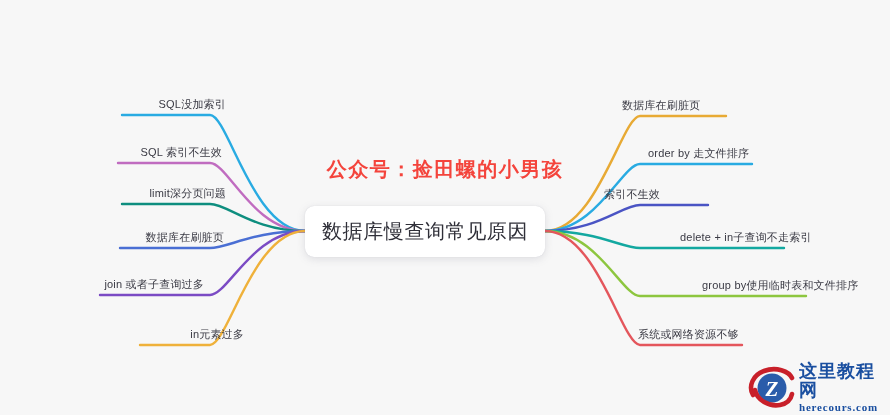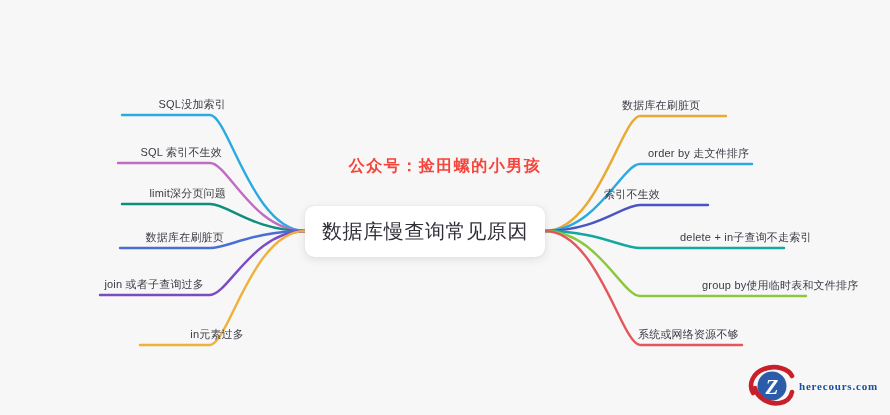--- a/index.html
+++ b/index.html
@@ -60,21 +60,21 @@
     color: #2f2f38;
     letter-spacing: 0.6px;
     white-space: nowrap;
   }
   #watermark-title {
     position: absolute;
     left: 0;
     top: 156px;
     width: 890px;
     text-align: center;
-    font-size: 16px;
+    font-size: 20px;
     font-weight: bold;
     color: #f4443c;
     letter-spacing: 1.5px;
     white-space: nowrap;
     z-index: 4;
   }
   #site-logo {
     position: absolute;
     left: 747px;
     top: 362px;
@@ -161,17 +161,18 @@
   <div id="site-logo">
     <div id="logo-mark">
       <svg viewBox="0 0 48 48" width="48" height="48">
         <path d="M6 31 C1 22, 6 11, 17 7 C29 2.5, 42 7, 45 14" fill="none" stroke="#c8202a" stroke-width="4.6" stroke-linecap="round"></path>
         <circle cx="25" cy="24" r="14.5" fill="#2a5caa"></circle>
         <path d="M8 26 C10 36, 22 43, 33 41 C40 39.6, 44 35, 45 30" fill="none" stroke="#c8202a" stroke-width="4.6" stroke-linecap="round"></path>
         <text x="25" y="31.5" text-anchor="middle" font-family="Liberation Serif, serif" font-size="21" font-weight="bold" font-style="italic" fill="#ffffff">Z</text>
       </svg>
     </div>
     <div id="logo-text-block">
+      <div id="logo-title">这里教程网</div>
       <div id="logo-domain">herecours.com</div>
     </div>
   </div>
 
 </div>
 
 </body></html>

